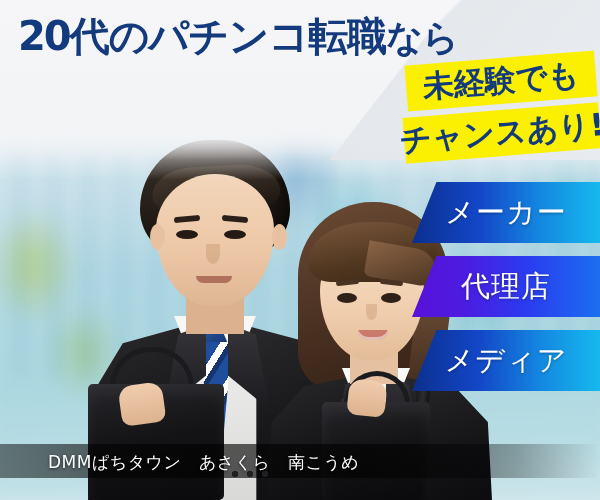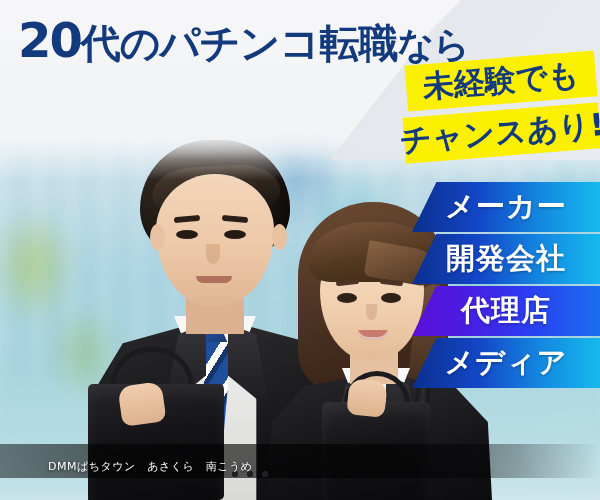--- a/index.html
+++ b/index.html
@@ -267,21 +267,21 @@
     position:absolute; left:18px; top:16px;
     font-family:"DejaVu Sans","Liberation Sans",sans-serif;
     font-weight:bold;
     font-size:40px;
     line-height:1;
     color:#123a7c;
     letter-spacing:-1px;
     white-space:nowrap;
   }
   .headline .num{
-    font-size:48px;
+    font-size:40px;
     letter-spacing:-2px;
   }
   .headline .tail{ font-size:36px; }
 
   .logo{
     position:absolute; left:20px; top:68px;
     font-family:"DejaVu Sans","Liberation Sans",sans-serif;
     font-weight:bold;
     font-style:italic;
     font-size:62px;
@@ -314,47 +314,47 @@
     font-size:31px;
     transform:rotate(-4.6deg);
   }
 
   
   .cats{
     position:absolute; left:412px; top:182px; width:200px;
   }
   .cat{
     position:relative;
-    height:50px; width:188px;
-    margin-bottom:2px;
+    height:61px; width:188px;
+    margin-bottom:13px;
     clip-path:polygon(13% 0,100% 0,100% 100%,0 100%);
     display:flex; align-items:center; justify-content:center;
     color:#ffffff;
     font-family:"DejaVu Sans","Liberation Sans",sans-serif;
-    font-weight:bold;
+    font-weight:normal;
     font-size:29px;
     letter-spacing:1px;
     white-space:nowrap;
     text-shadow:0 1px 3px rgba(0,0,0,.32);
     box-shadow:0 2px 6px rgba(0,0,0,.22);
     cursor:pointer;
   }
   .cat.blue  { background:linear-gradient(90deg,#0b2f8e 0%,#1347c8 36%,#1487e0 68%,#16b9ee 100%); }
   .cat.purple{ background:linear-gradient(90deg,#5a10d8 0%,#4b1ce2 28%,#2a3df0 62%,#1b6ef0 100%); }
 
   
   .credit-strip{
     position:absolute; left:0; bottom:22px; width:600px; height:34px;
     background:linear-gradient(90deg,rgba(0,0,0,.48) 0%,rgba(0,0,0,.62) 24%,rgba(0,0,0,.62) 62%,rgba(0,0,0,.30) 86%,rgba(0,0,0,0) 100%);
   }
   .credit{
     position:absolute; left:48px; bottom:26px;
     color:#ffffff;
     font-family:"DejaVu Sans","Liberation Sans",sans-serif;
-    font-size:11px;
+    font-size:17px;
     letter-spacing:.5px;
     white-space:nowrap;
     text-shadow:0 1px 3px rgba(0,0,0,.7);
   }
 </style>
 </head>
 <body>
 
 <div class="banner">
 
@@ -427,21 +427,20 @@
 
   <div class="logo-swoosh-wrap">
     <div class="swoosh" style="position:absolute;"></div>
   </div>
 
   <div class="badge badge-1">未経験でも</div>
   <div class="badge badge-2">チャンスあり!</div>
 
   <div class="cats">
     <div class="cat blue">メーカー</div>
-    <div class="cat blue">開発会社</div>
     <div class="cat purple">代理店</div>
     <div class="cat blue">メディア</div>
   </div>
 
   <div class="credit-strip"></div>
   <div class="credit">DMMぱちタウン　あさくら　南こうめ</div>
 
 </div>
 
 </body></html>

